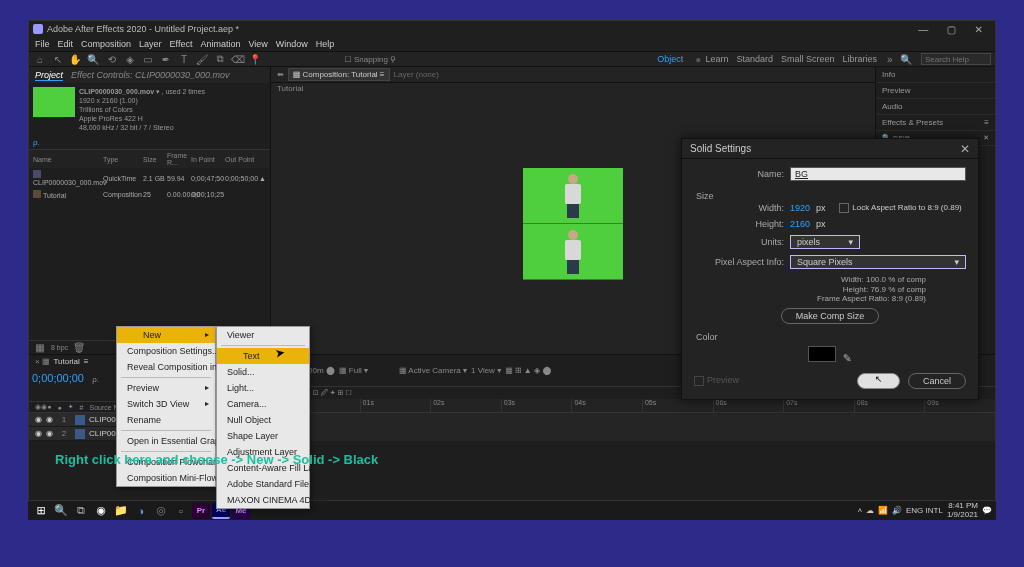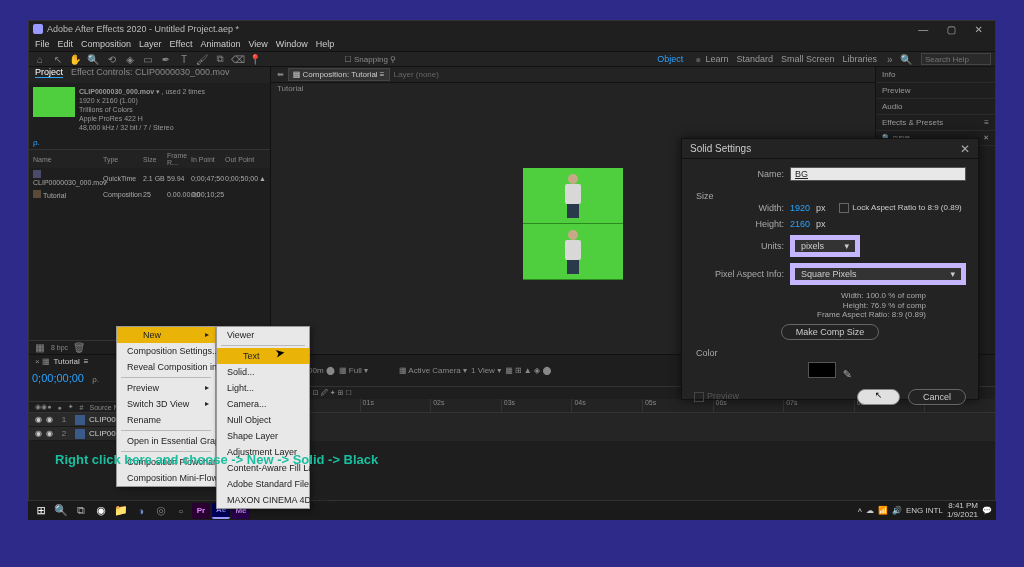--- a/index.html
+++ b/index.html
@@ -92,25 +92,26 @@
     width: 242px;
     background: #1e1e1e;
     border-right: 1px solid #111;
     display: flex;
     flex-direction: column;
     font-size: 8px;
   }
   .panel-tabs {
     height: 16px;
     display: flex;
-    align-items: flex-start;
+    align-items: center;
     gap: 8px;
     padding: 0 6px;
     background: #232323;
     font-size: 9px;
+    font-style: italic;
   }
   .panel-tabs .active { color: #fff; border-bottom: 1px solid #2aa3ff; }
   .thumb-row {
     display: flex;
     padding: 4px;
     gap: 4px;
   }
   .thumb {
     width: 42px; height: 30px;
     background: #4fcf3d;
@@ -391,21 +392,21 @@
     border: 1px solid #555;
     font-size: 9px;
     padding: 0 4px;
     text-decoration: underline;
   }
   .blue-val {
     color: #2aa3ff;
   }
   .dropdown {
     background: #333;
-    border: 5px solid #c4b5fd;
+    border: 1px solid #c4b5fd;
     padding: 1px 6px;
     font-size: 9px;
     min-width: 70px;
   }
   .group-label {
     color: #aaa;
     padding: 4px 0 2px 2px;
     font-size: 9px;
   }
   .checkbox {

